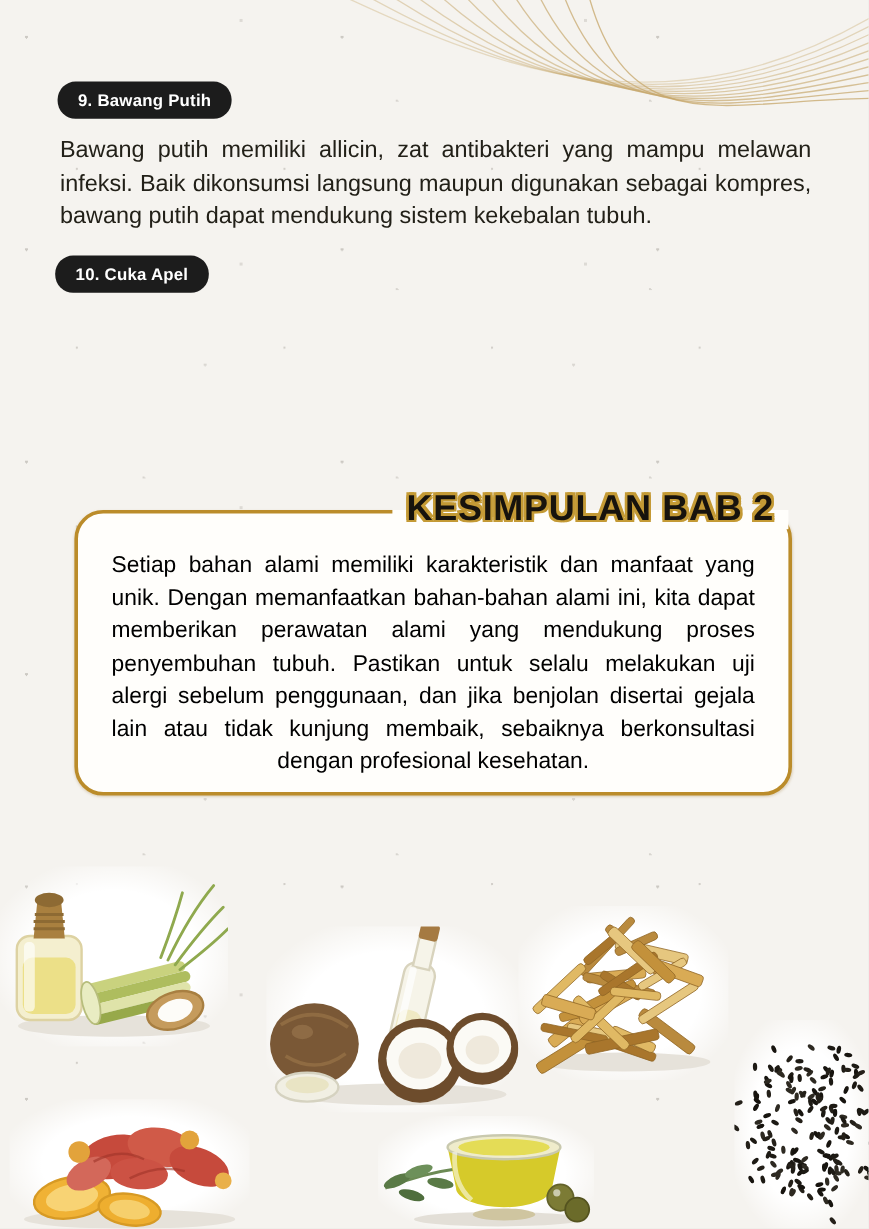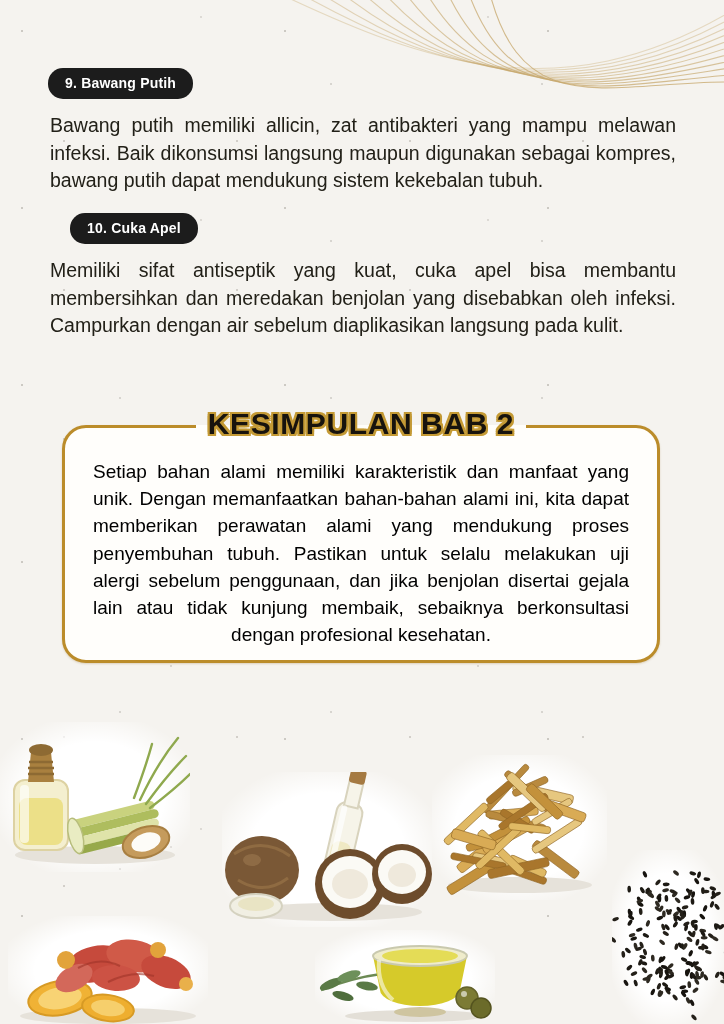--- a/index.html
+++ b/index.html
@@ -49,21 +49,21 @@
     width:598px;height:238px;
     box-sizing:border-box;
     background:#fffefb;
     border:3px solid #bb8c2a;
     border-radius:24px;
     box-shadow:0 1px 2px rgba(150,110,40,.25);
   }
   .conclusion-title-row{
     position:absolute;
     top:-21px;left:0;right:0;
-    text-align:center;
+    text-align:right;
   }
   .conclusion-title{
     display:inline-block;
     padding:0 12px;
     font-size:30px;
     font-weight:800;
     letter-spacing:.6px;
     color:#17130d;
     background:linear-gradient(to bottom,#f5f3ef 52%,#fffefb 52%);
     text-shadow:
@@ -109,24 +109,23 @@
         <path d="M 195 -6 C 240 116, 330 85, 456 75" opacity="0.71"></path>
         <path d="M 216 -6 C 250 122, 335 82, 456 82" opacity="0.75"></path>
       </g>
   </svg>
 
   <div class="badge" style="left:48px;top:68px;">
     <span>9. Bawang Putih</span>
   </div>
   <p class="para" style="top:112px;">Bawang putih memiliki allicin, zat antibakteri yang mampu melawan infeksi. Baik dikonsumsi langsung maupun digunakan sebagai kompres, bawang putih dapat mendukung sistem kekebalan tubuh.</p>
 
-  <div class="badge" style="left:46px;top:213px;margin-left:24px;">
+  <div class="badge" style="left:46px;top:213px;">
     <span>10. Cuka Apel</span>
   </div>
-  <p class="para" style="top:257px;">Memiliki sifat antiseptik yang kuat, cuka apel bisa membantu membersihkan dan meredakan benjolan yang disebabkan oleh infeksi. Campurkan dengan air sebelum diaplikasikan langsung pada kulit.</p>
 
   <div class="conclusion-box">
     <div class="conclusion-title-row">
       <span class="conclusion-title">KESIMPULAN BAB 2</span>
     </div>
     <p class="conclusion-body">Setiap bahan alami memiliki karakteristik dan manfaat yang unik. Dengan memanfaatkan bahan-bahan alami ini, kita dapat memberikan perawatan alami yang mendukung proses penyembuhan tubuh. Pastikan untuk selalu melakukan uji alergi sebelum penggunaan, dan jika benjolan disertai gejala lain atau tidak kunjung membaik, sebaiknya berkonsultasi dengan profesional kesehatan.</p>
   </div>
 
   <div class="photo" style="left:0;top:722px;width:190px;height:150px;">
     <svg width="190" height="150" viewBox="0 0 190 150">

